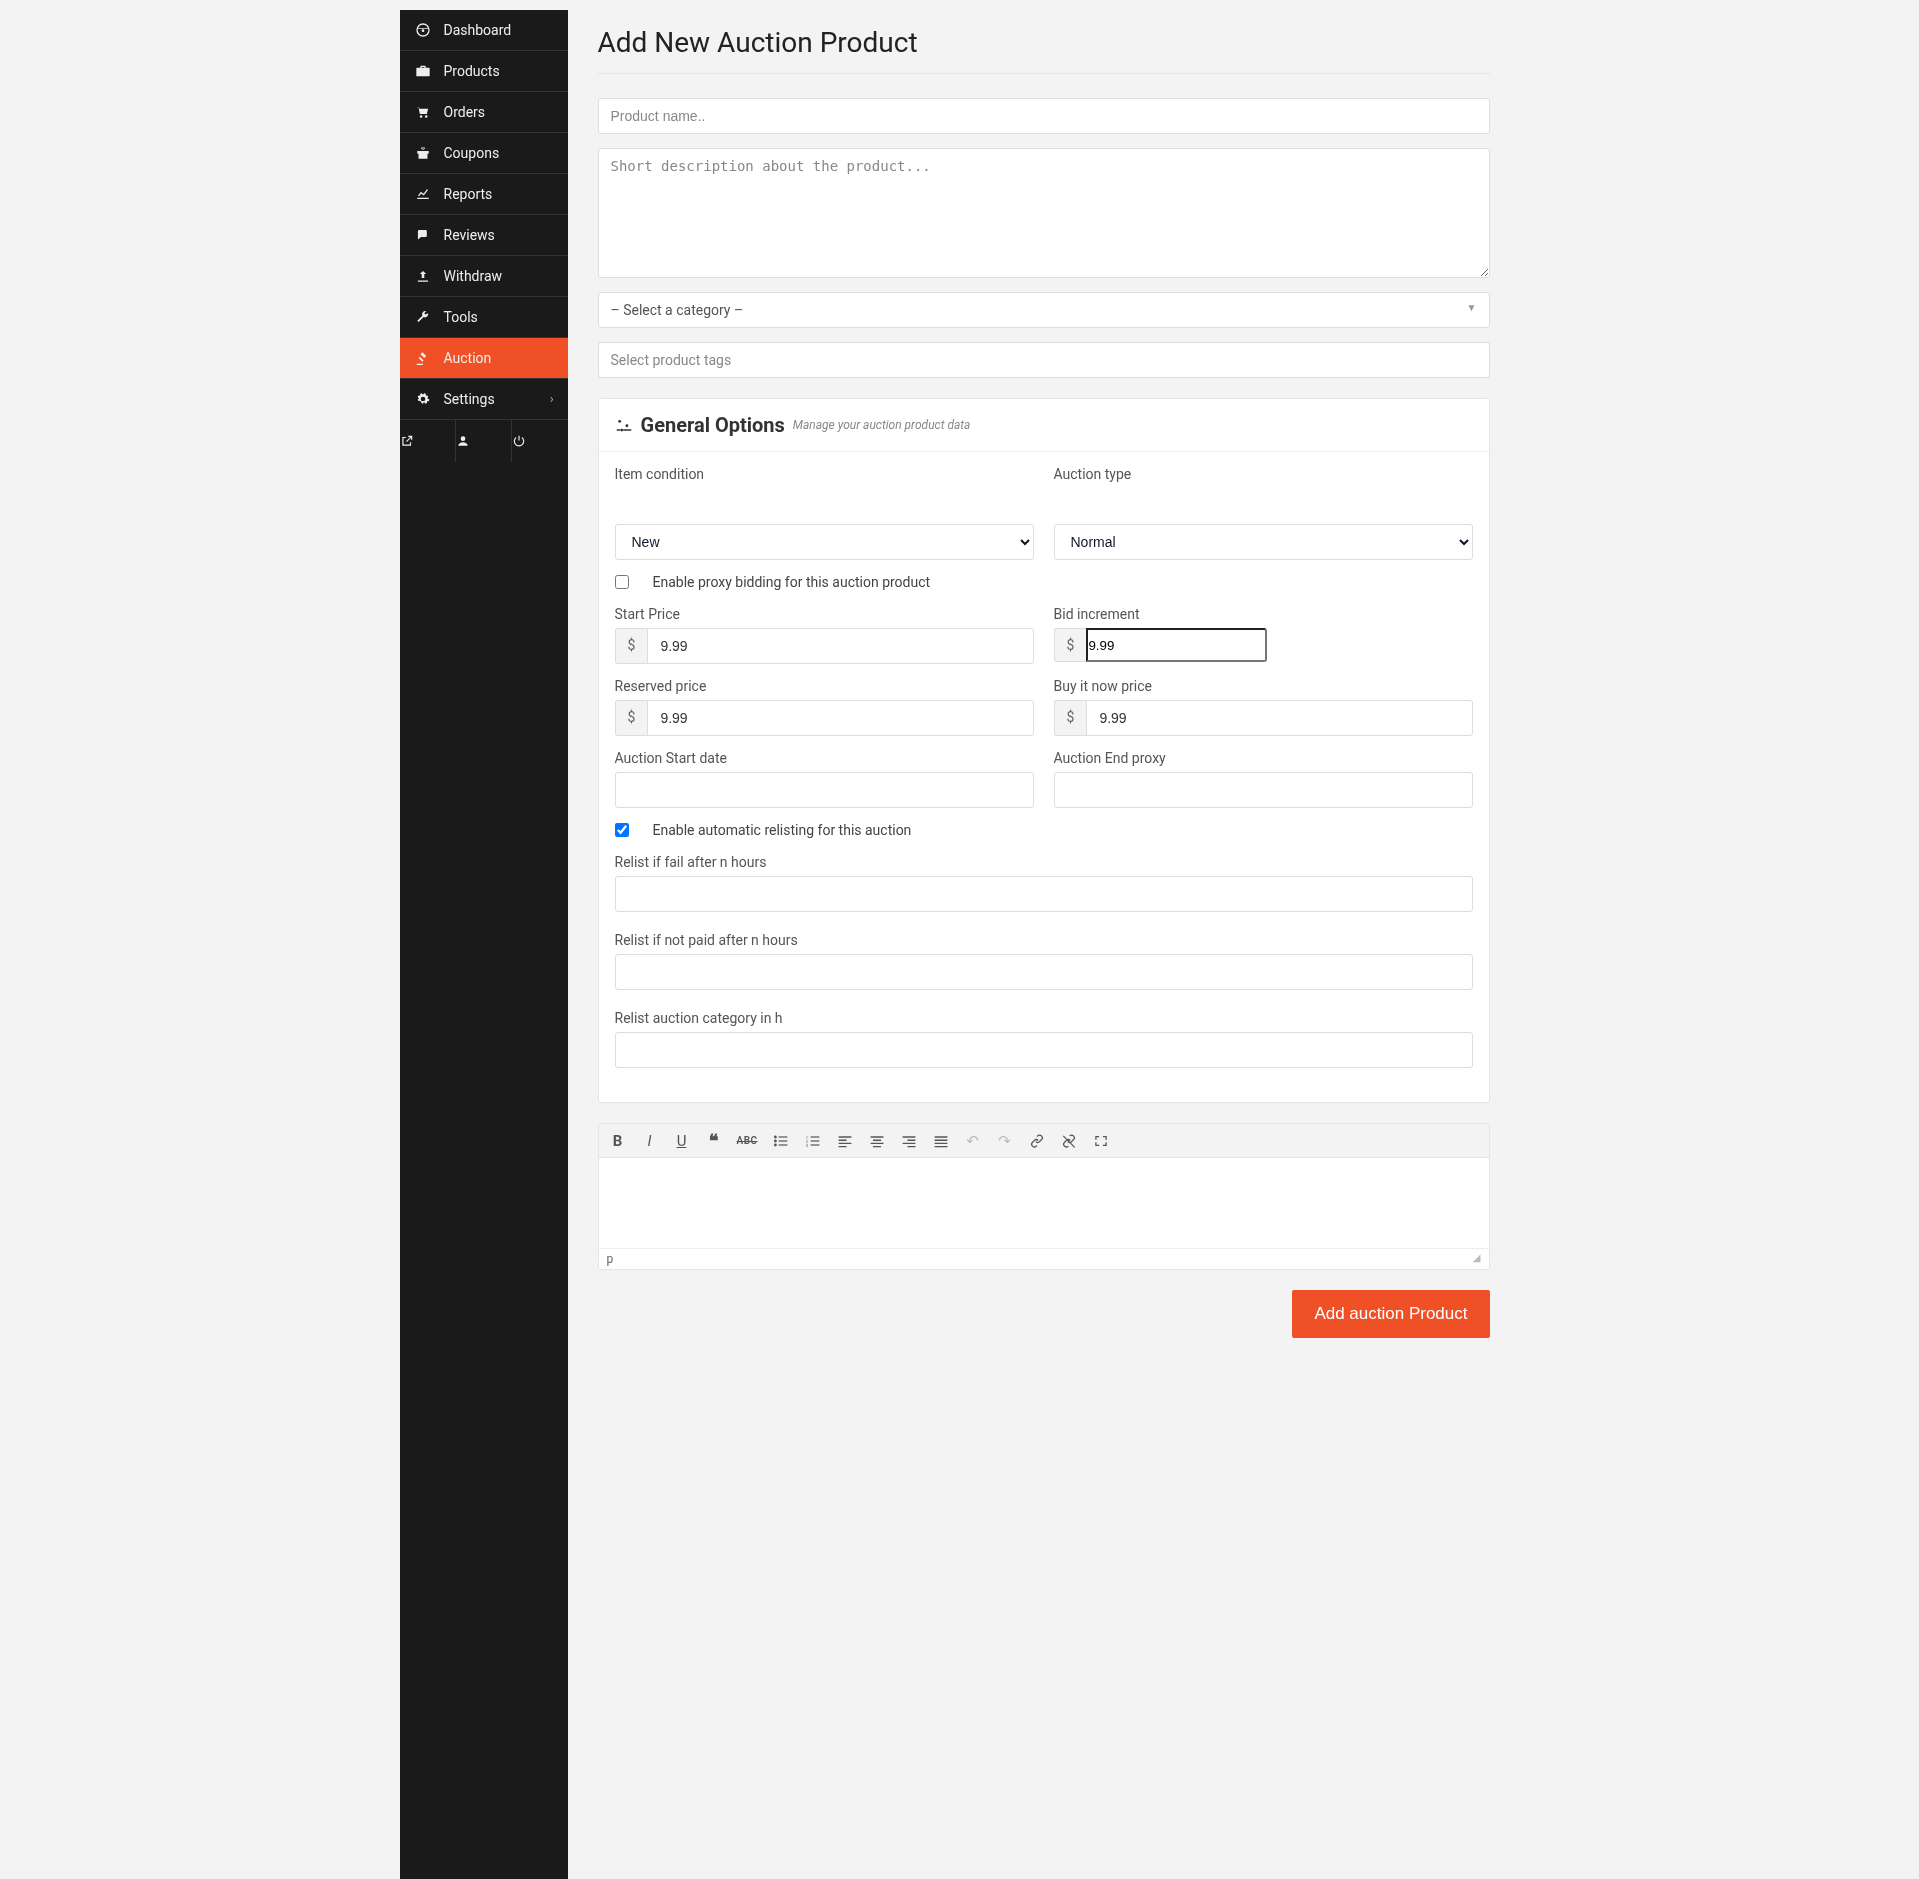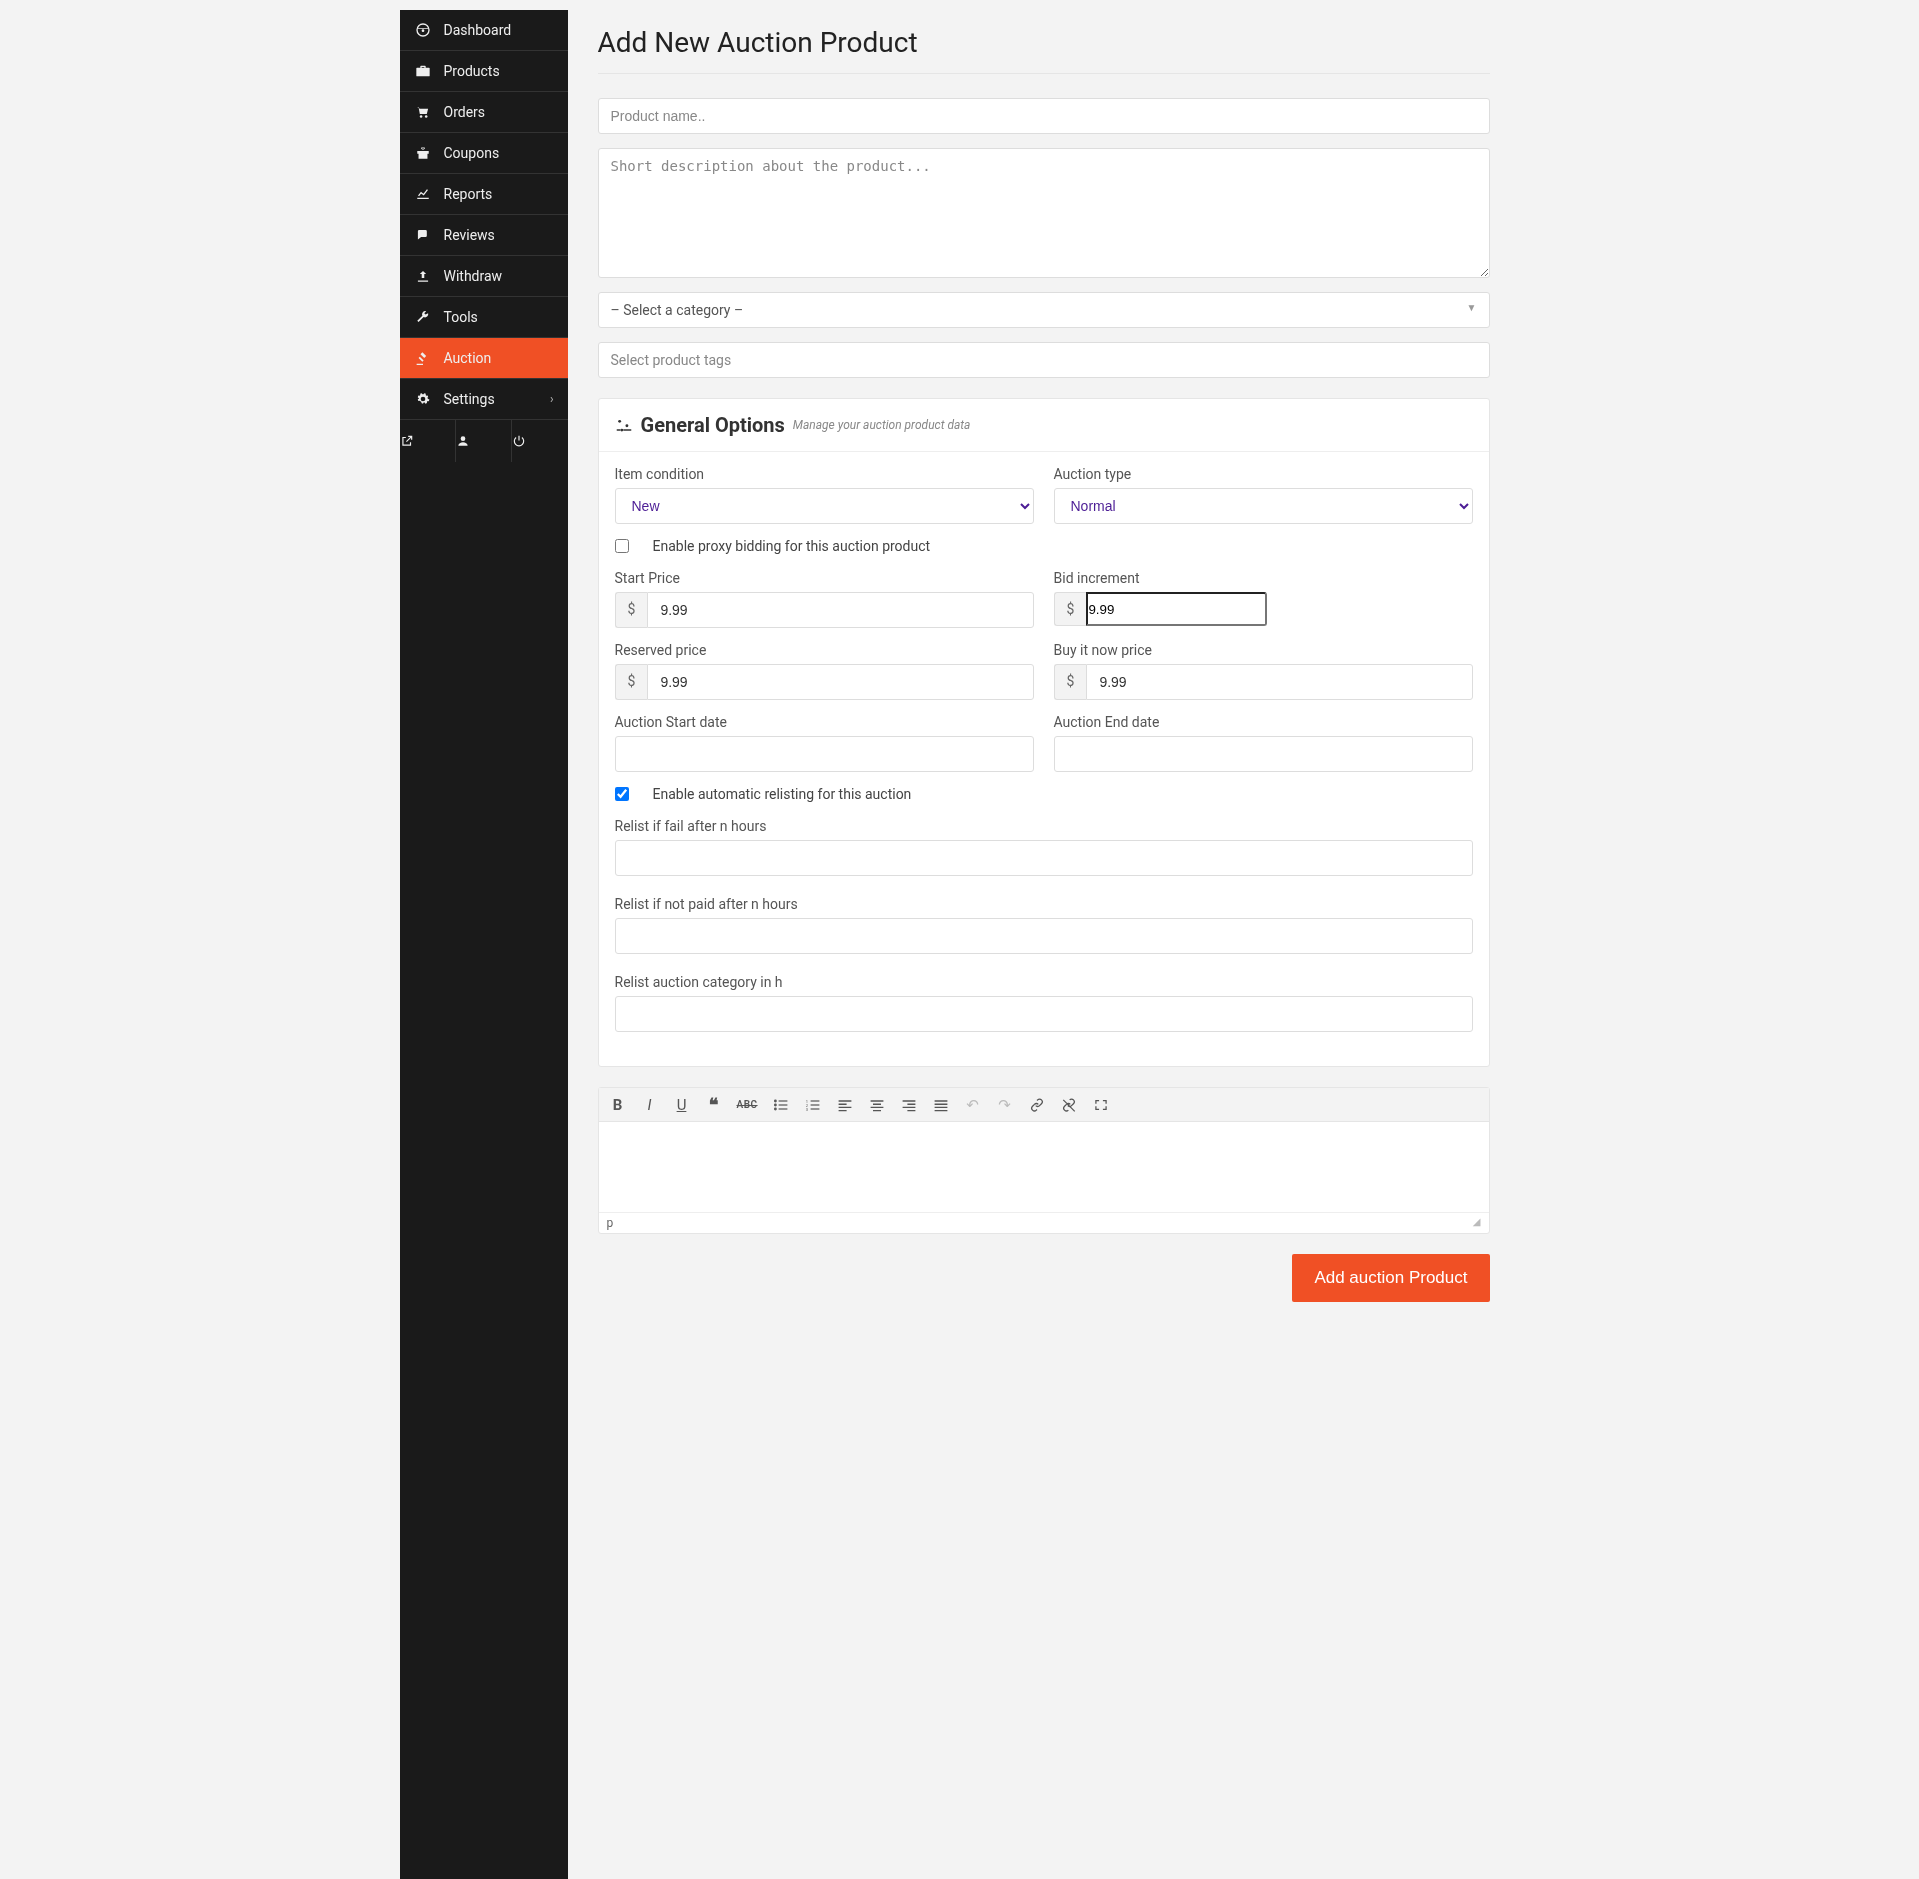--- a/index.html
+++ b/index.html
@@ -34,21 +34,21 @@
 .tags-like { color:#888; cursor:text; }
 .panel { background: #fff; border: 1px solid #e5e5e5; border-radius: 3px; margin-bottom: 20px; }
 .panel-head { padding: 14px 16px; display:flex; align-items:center; gap:8px; border-bottom:1px solid #eee; }
 .panel-head .title { font-weight: 700; font-size: 20px; color:#333; }
 .panel-head .sub { font-size: 12px; font-style: italic; color: #888; }
 .panel-body { padding: 14px 16px 20px; }
 .row2 { display:flex; gap: 20px; margin-bottom: 14px; }
 .row3 { display:flex; gap: 20px; margin-bottom: 14px; flex-direction: column; }
 .col { flex: 1; }
 label.fld { display:block; font-size: 14px; color:#555; margin-bottom:6px; }
-.native-select { width: 100%; border: 1px solid #ddd; border-radius: 3px; padding: 8px 12px; font-size: 14px; background:#fff; color:#4c1d95; height:36px;}
+.native-select { width: 100%; border: 1px solid #ddd; border-radius: 3px; padding: 8px 12px; font-size: 14px; background:#fff; color:#0f172a; height:36px;margin-top:36px;}
 .check-row { display:flex; align-items:center; gap:24px; margin: 14px 0 16px; font-size:14px; color:#444; }
 .check-row input[type=checkbox] { width:14px; height:14px; }
 .input-group { display:flex; }
 .input-group .ig-addon { background:#f3f3f3; border:1px solid #ddd; border-right:none; border-radius: 3px 0 0 3px; padding: 8px 12px; color:#666; font-size:14px; }
 .input-group input { border-radius: 0 3px 3px 0; }
 .editor { border:1px solid #e5e5e5; border-radius:3px; background:#fff; }
 .editor .toolbar { background:#f3f3f3; border-bottom:1px solid #e5e5e5; padding: 6px 10px; display:flex; gap:14px; align-items:center; font-size:15px; color:#555;}
 .editor .toolbar span { cursor:pointer; display:inline-flex; align-items:center; justify-content:center; min-width:18px;}
 .editor .content { height: 90px; padding:10px; }
 .editor .statusbar { border-top:1px solid #eee; padding:3px 8px; font-size:12px; color:#666; display:flex; justify-content:space-between; }
@@ -277,21 +277,21 @@
             </div>
           </div>
         </div>
 
         <div class="row2">
           <div class="col">
             <label class="fld">Auction Start date</label>
             <input type="text" style="">
           </div>
           <div class="col">
-            <label class="fld">Auction End date</label>
+            <label class="fld">Auction End proxy</label>
             <input type="text" style="">
           </div>
         </div>
 
         <div class="check-row">
           <input type="checkbox" checked="" style="">
           <span>Enable automatic relisting for this auction</span>
         </div>
 
         <div class="row3">

